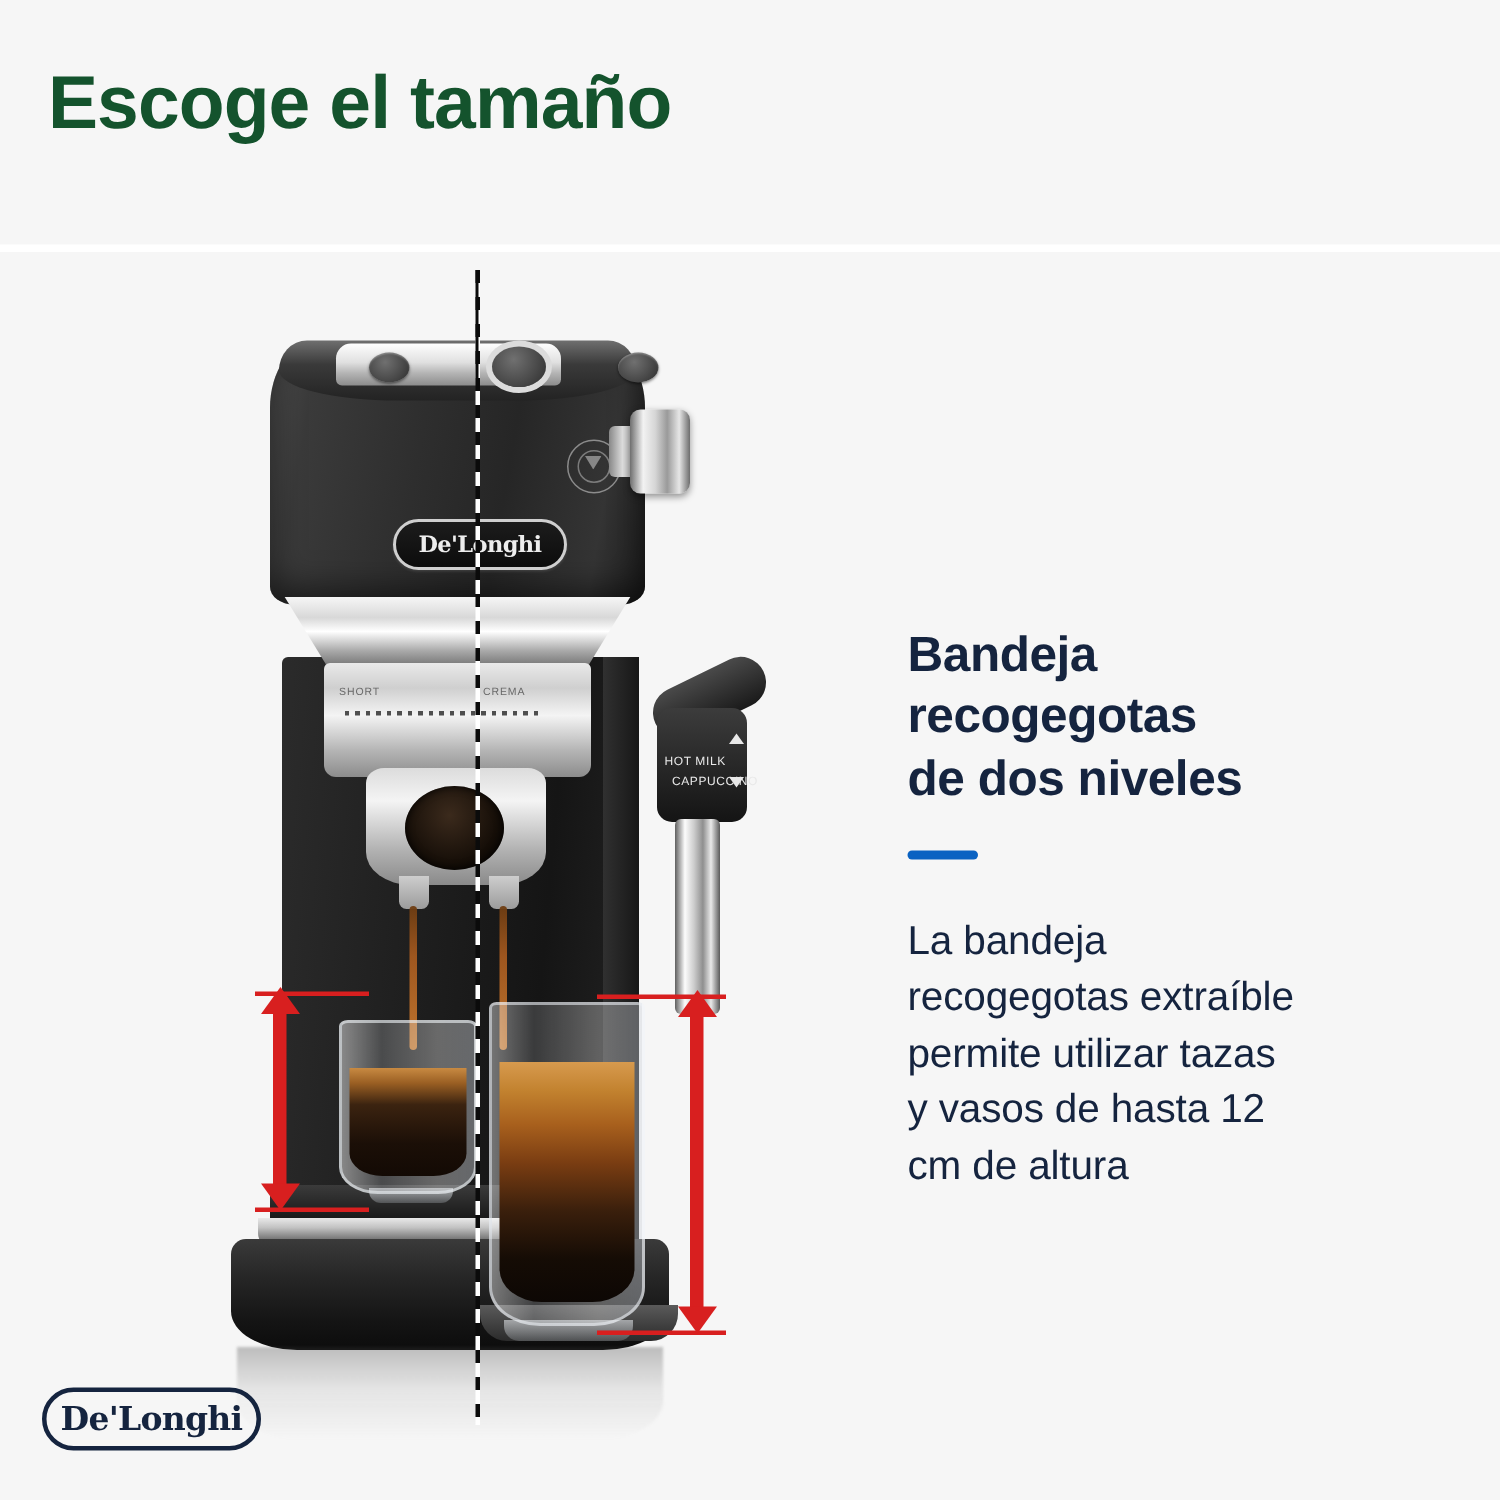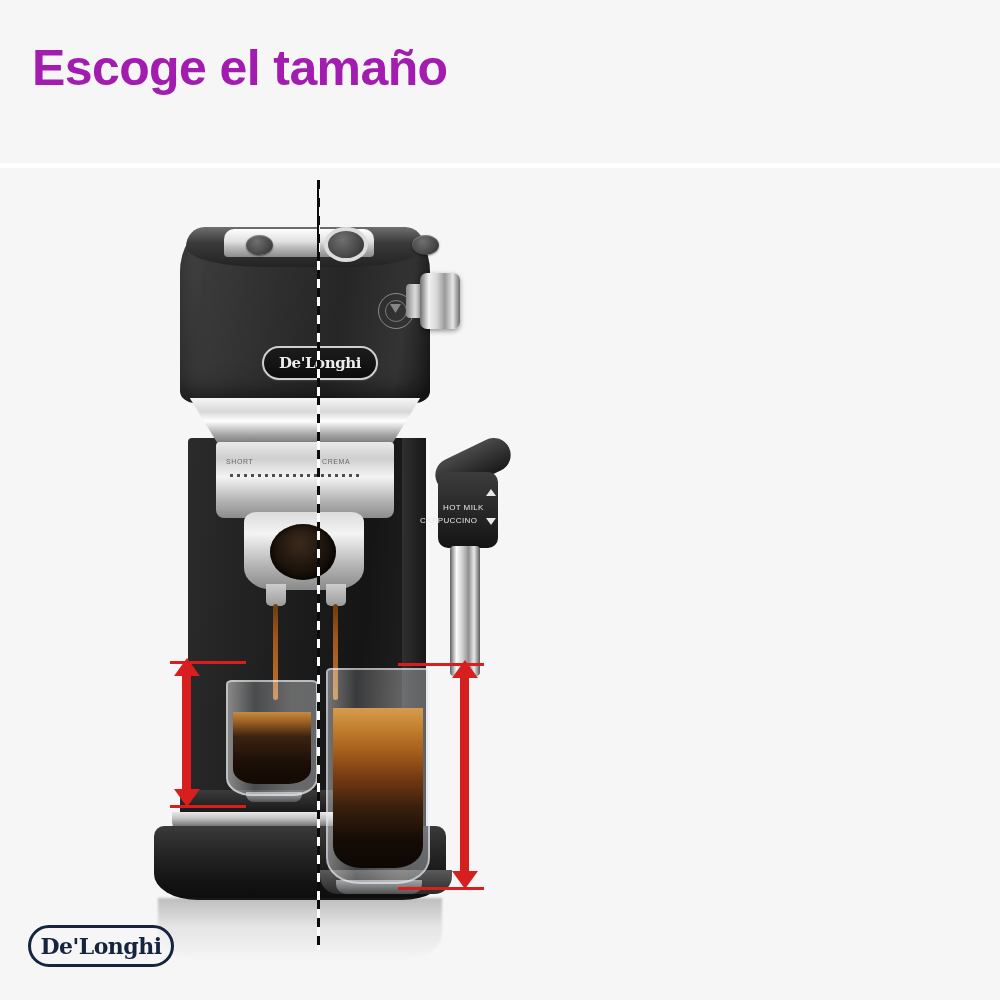--- a/index.html
+++ b/index.html
@@ -18,21 +18,21 @@
   
   #header-band {
     position: absolute; left: 0; top: 0;
     width: 1000px; height: 163px;
     background: #f6f6f6;
   }
   #page-title {
     position: absolute; left: 32px; top: 42px;
     font-size: 50px; font-weight: bold;
     letter-spacing: -0.6px;
-    color: #a21caf;
+    color: #14532d;
     white-space: nowrap;
     line-height: 1.05;
   }
   #header-rule {
     position: absolute; left: 0; top: 163px;
     width: 1000px; height: 5px;
     background: #ffffff;
   }
 
   
@@ -236,21 +236,21 @@
     position: absolute; left: 318px; top: 292px;
     width: 60px; height: 76px;
     border-radius: 10px;
     background: linear-gradient(180deg,#3c3c3c,#141414);
   }
   .wand-label {
     position: absolute; color: #e8e8e8; font-size: 8px;
     letter-spacing: .4px; white-space: nowrap;
   }
   #wand-label-1 { left: 323px; top: 312px; margin-top: 11px; }
-  #wand-label-2 { left: 300px; top: 336px; }
+  #wand-label-2 { left: 328px; top: 336px; }
   .wand-arrow {
     position: absolute; left: 366px; width: 0; height: 0;
     border-left: 5px solid transparent; border-right: 5px solid transparent;
   }
   #wand-arrow-up   { top: 309px; border-bottom: 7px solid #e8e8e8; }
   #wand-arrow-down { top: 338px; border-top: 7px solid #e8e8e8; }
   .wand-tube {
     position: absolute; left: 330px; top: 366px;
     width: 30px; height: 130px; border-radius: 4px;
     background: linear-gradient(90deg,#5f5f5f 0%,#fcfcfc 22%,#cdcdcd 42%,#8f8f8f 62%,#e9e9e9 80%,#5a5a5a 100%);
@@ -445,18 +445,29 @@
     <div class="measure-line" id="m-right-top"></div>
     <div class="measure-line" id="m-right-bottom"></div>
     <div class="arrow-shaft" id="m-right-shaft"></div>
     <div class="arrow-head up" id="m-right-ahead-up"></div>
     <div class="arrow-head down" id="m-right-ahead-down"></div>
   </div>
 
   <div id="split-line"></div>
   <div id="split-line-plain"></div>
 
+  <div id="copy-col">
+    <div id="copy-heading">Bandeja
+recogegotas
+de dos niveles</div>
+    <div id="copy-divider"></div>
+    <div id="copy-body">La bandeja
+recogegotas extraíble
+permite utilizar tazas
+y vasos de hasta 12
+cm de altura</div>
+  </div>
 
   <div id="brand-logo">
     <span id="brand-logo-text">De'Longhi</span>
   </div>
 
 </div>
 
 </body></html>

